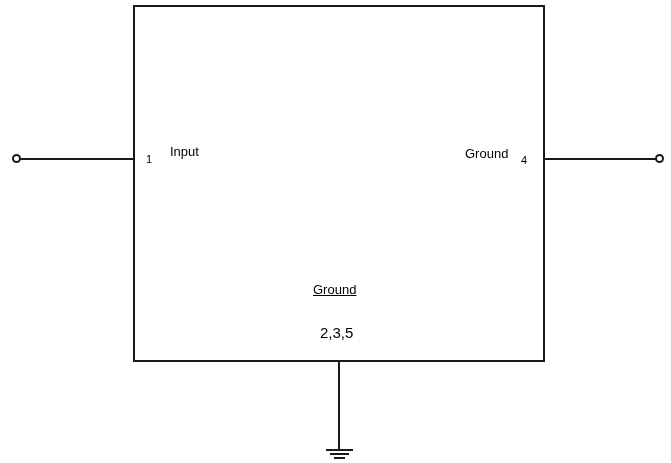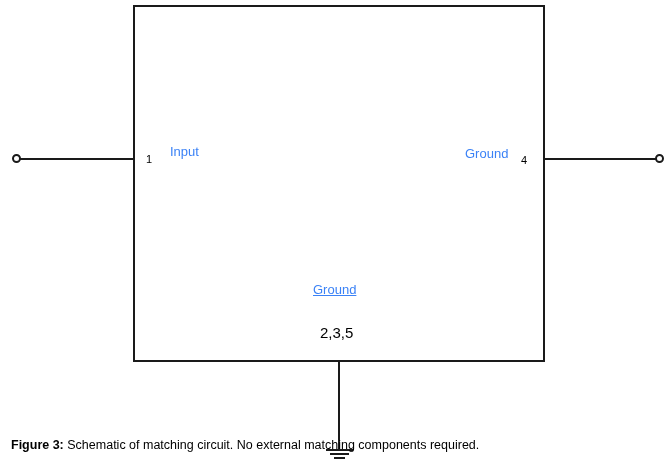--- a/index.html
+++ b/index.html
@@ -86,21 +86,21 @@
   #gnd-bar-1 { left: 326px; top: 449px; width: 27px; }
   #gnd-bar-2 { left: 330px; top: 453px; width: 19px; }
   #gnd-bar-3 { left: 334px; top: 457px; width: 11px; }
 
   
   .label {
     position: absolute;
     font-size: 13px;
     line-height: 14px;
     white-space: nowrap;
-    color: #3b82f6;
+    color: #000000;
   }
   .pin-num {
     position: absolute;
     font-size: 11px;
     line-height: 12px;
     white-space: nowrap;
     color: #000000;
   }
   #label-input   { left: 170px; top: 145px; }
   #label-output  { left: 465px; top: 147px; }
@@ -144,15 +144,14 @@
 
   <div class="label" id="label-input">Input</div>
   <div class="pin-num" id="pin-input">1</div>
 
   <div class="label" id="label-output">Ground</div>
   <div class="pin-num" id="pin-output">4</div>
 
   <div class="label" id="label-ground">Ground</div>
   <div class="pin-num" id="pin-ground">2,3,5</div>
 
-  <div id="caption"><span class="caption-label">Figure 3:</span><span> Schematic of matching circuit. No external matching components required.</span></div>
 
 </div>
 
 </body></html>

